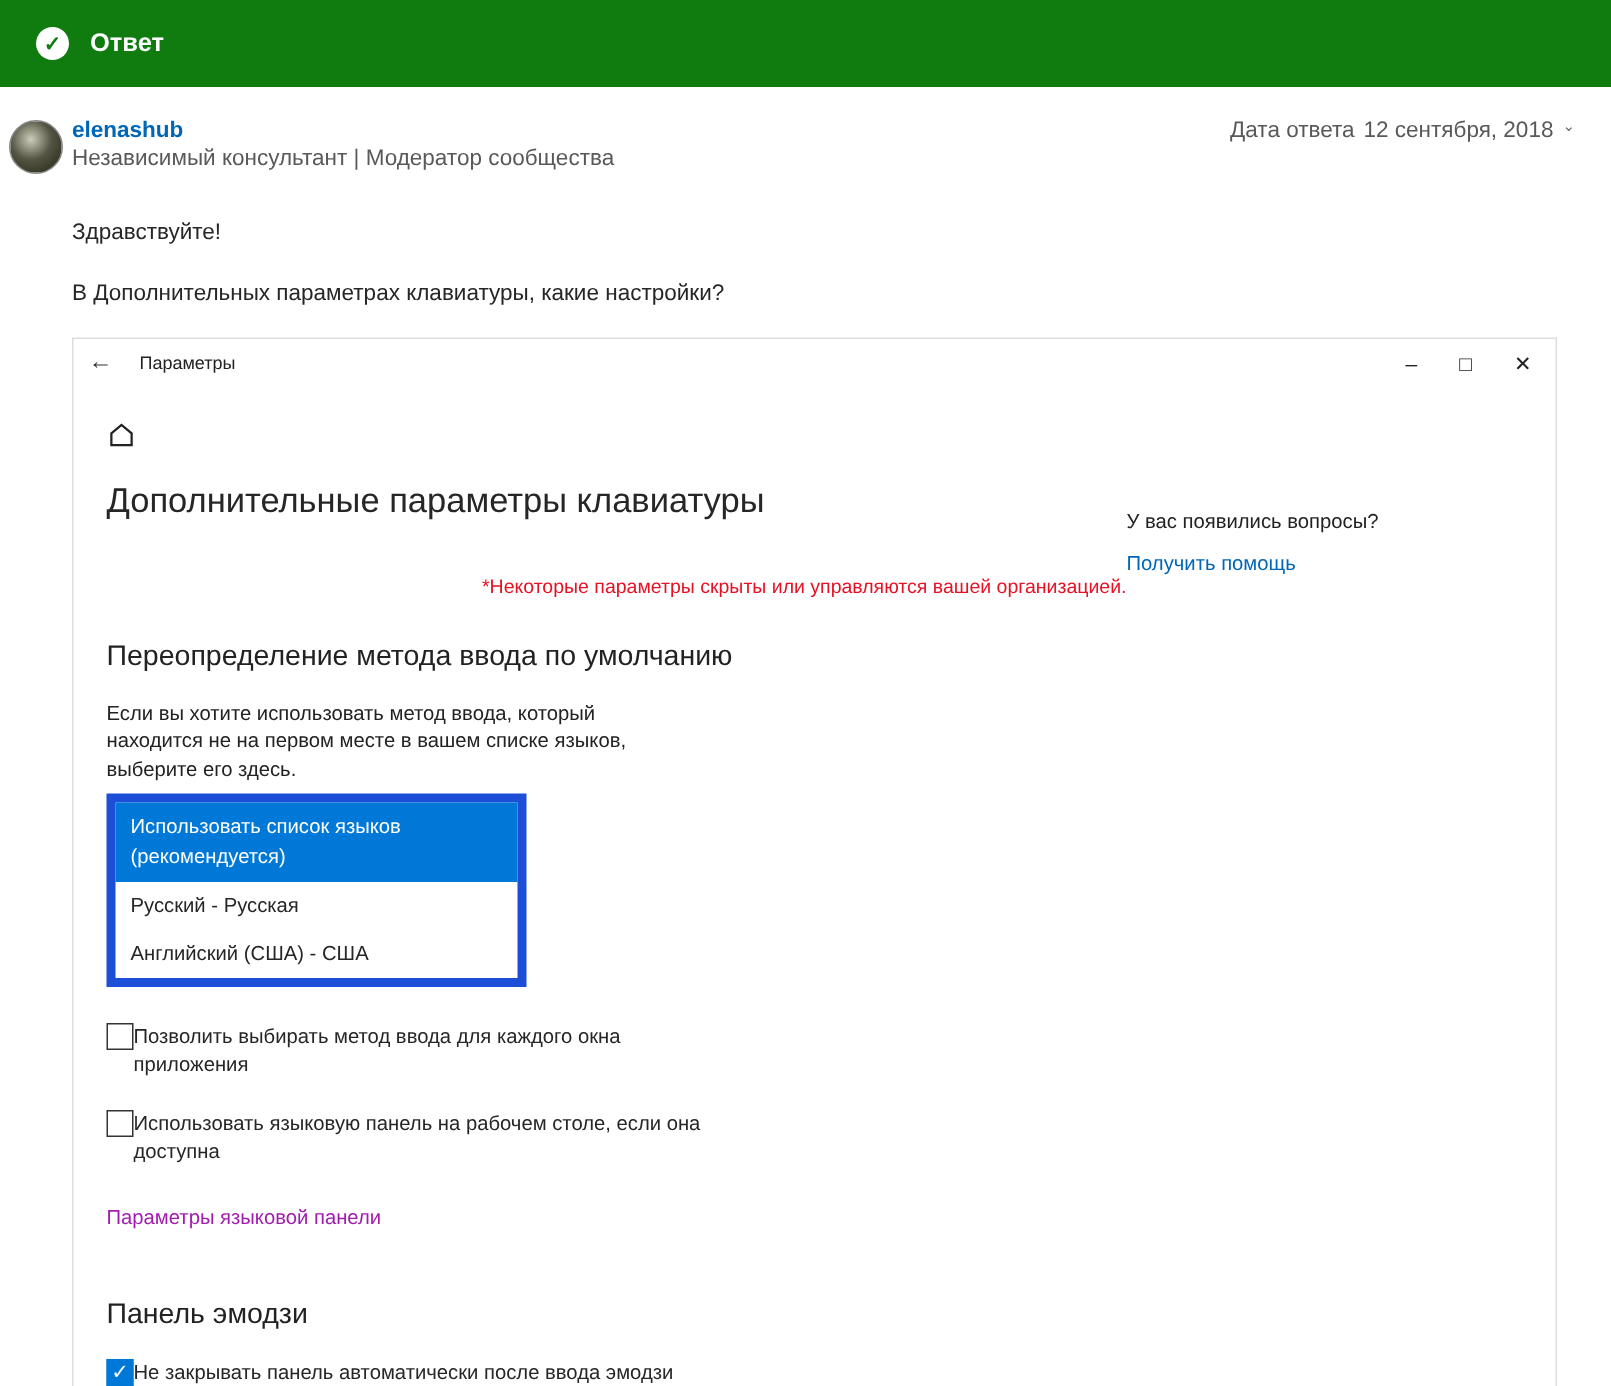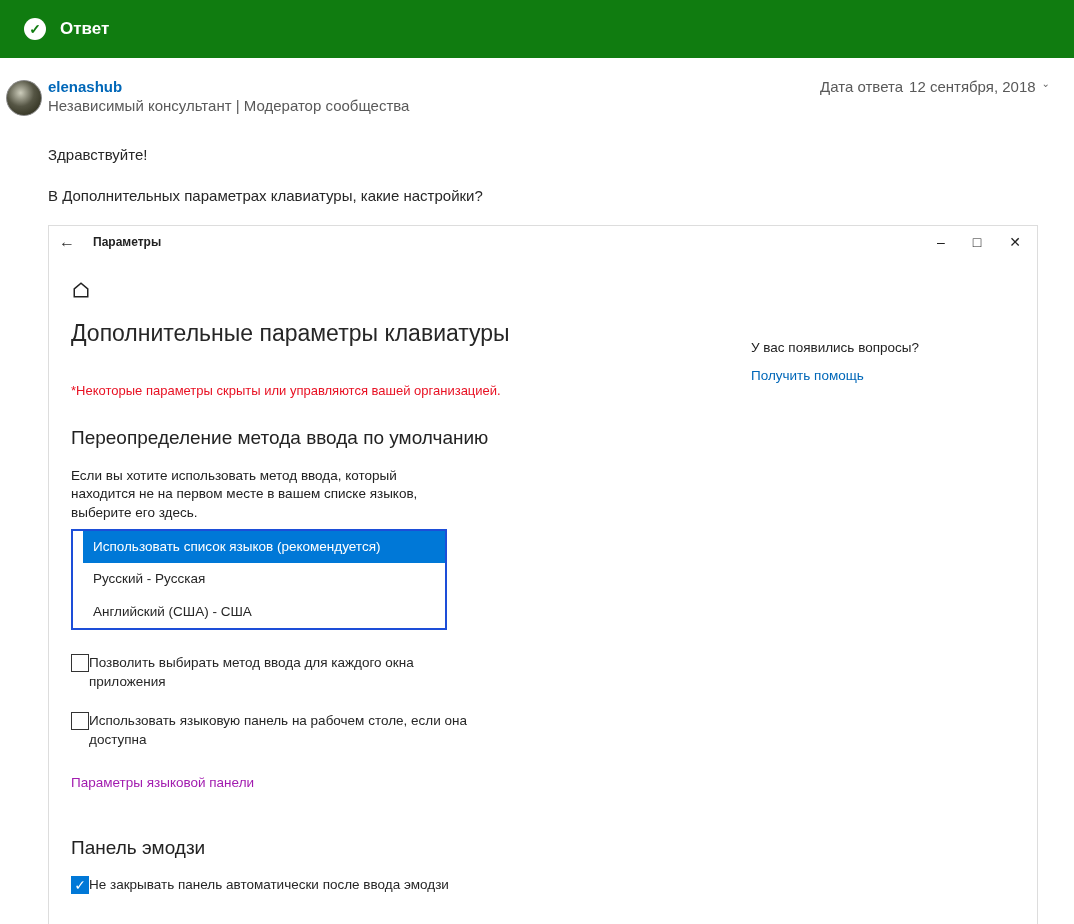--- a/index.html
+++ b/index.html
@@ -16,39 +16,39 @@
   .user-role { color: #595959; font-size: 15px; margin-top: 2px; }
   .post-date { color: #595959; font-size: 15px; display: flex; align-items: flex-start; gap: 6px; cursor: pointer; margin-left: 46px; }
   .post-date .chev { font-size: 10px; color: #666; }
   .post-text { margin-top: 30px; line-height: 1.5; }
   .post-text p { margin: 0 0 18px 0; }
 
   
   .settings-window { border: 1px solid #ddd; width: 990px; background: #fff; margin-bottom: 6px; }
   .sw-titlebar { display: flex; align-items: center; padding: 4px 10px; font-size: 12px; color: #222; }
   .sw-back { font-size: 16px; color: #333; margin-right: 18px; cursor: pointer; font-family: Arial; }
-  .sw-app { flex: 1; font-weight: bold; }
+  .sw-app { flex: 1; }
   .sw-ctrl { display: flex; gap: 28px; font-size: 14px; color: #222; margin-right: 6px; }
   .sw-ctrl span { cursor: pointer; font-family: Arial; line-height: 1; }
 
   .sw-body { padding: 10px 22px 80px 22px; display: flex; }
   .sw-left { flex: 1; max-width: 680px; }
   .sw-right { width: 220px; padding-top: 70px; font-size: 13.5px; }
   .sw-right .q { color: #222; margin-bottom: 8px; }
   .sw-right .link { color: #0067b8; cursor: pointer; }
 
   .sw-heading-row { display: flex; align-items: flex-start; gap: 16px; margin: 12px 0 30px 0; flex-direction: column; }
   .home-icon { width: 20px; height: 20px; display: flex; align-items: center; justify-content: center; font-size: 18px; color: #222; }
   .sw-h1 { font-size: 23px; font-weight: 400; }
 
-  .sw-restricted { color: #e81123; font-size: 13px; margin-bottom: 24px; }
+  .sw-restricted { color: #e81123; font-size: 13px; margin-bottom: 24px; text-align: right; }
   .sw-h2 { font-size: 19px; font-weight: 400; margin: 0 0 14px 0; color: #222; }
   .sw-desc { font-size: 13.5px; color: #222; max-width: 360px; margin-bottom: 6px; line-height: 1.4; }
 
-  .dropdown-open { width: 376px; border: 2px solid #1d4ed8; margin-bottom: 24px; padding-left: 10px; }
+  .dropdown-open { width: 280px; border: 6px solid #1d4ed8; margin-bottom: 24px; }
   .dd-item { padding: 6px 10px; font-size: 13.5px; cursor: pointer; }
   .dd-item.selected { background: #0078d7; color: #fff; }
 
   .chk-row { display: flex; align-items: flex-start; margin: 0 0 20px 0; max-width: 420px; }
   .chk { width: 18px; height: 18px; border: 1.5px solid #333; flex-shrink: 0; display: flex; align-items: center; justify-content: center; font-size: 14px; color: #fff; cursor: pointer; background: #fff; }
   .chk.checked { background: #0078d7; border-color: #0078d7; }
   .chk-label { font-size: 13.5px; line-height: 1.4; }
 
   .sw-link { color: #a21caf; font-size: 13.5px; cursor: pointer; display: inline-block; margin-top: 4px; }
 

